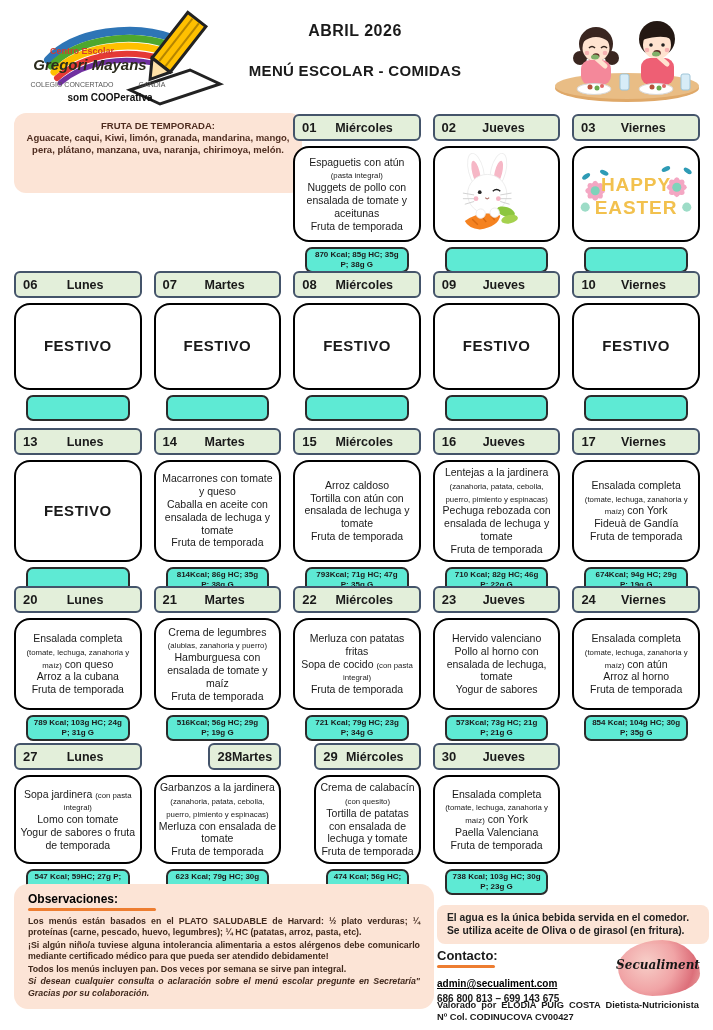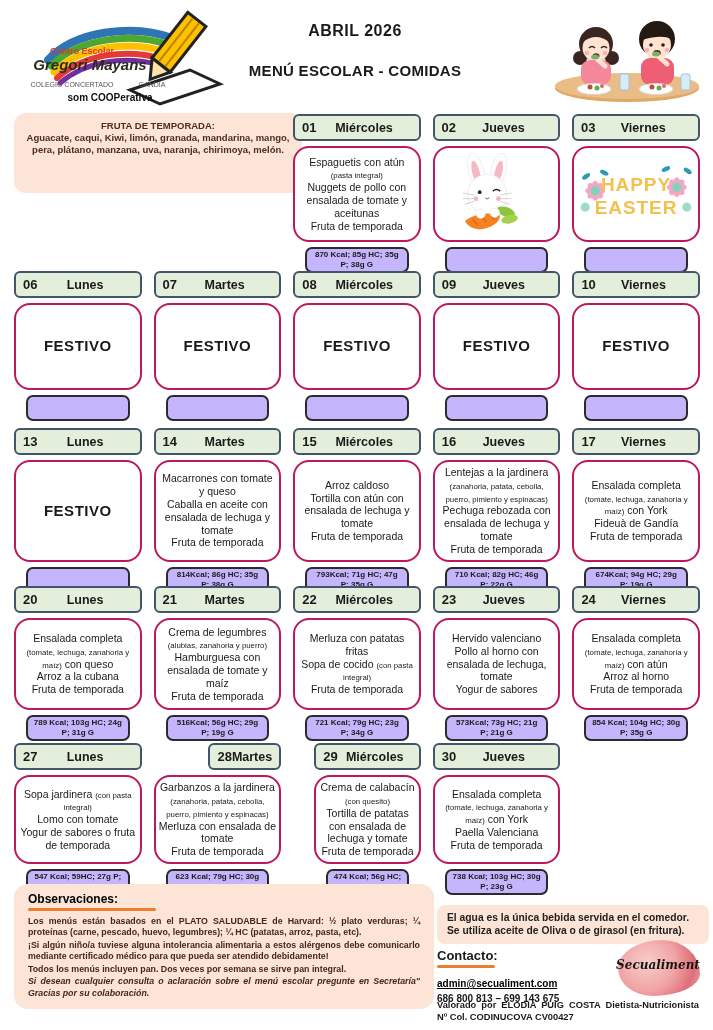--- a/index.html
+++ b/index.html
@@ -26,26 +26,26 @@
   .r1{top:114px;height:150px}
   .r2{top:271px;height:150px}
   .r3{top:428px;height:158px}
   .r4{top:586px;height:155px}
   .r5{top:743px;height:152px}
   .day{display:flex;flex-direction:column;height:100%;}
   .day-header{height:23px;background:#e3efda;border:2px solid #44546a;border-radius:6px;
               display:flex;align-items:center;padding:0 7px;margin-bottom:5px;flex:none;}
   .day-header .num{font-size:13px;font-weight:bold;}
   .day-header .wd{flex:1;text-align:center;font-size:12.5px;font-weight:bold;}
-  .day-card{flex:1;background:#fff;border:2px solid #be185d;border-radius:16px;
+  .day-card{flex:1;background:#fff;border:2px solid #000000;border-radius:16px;
             padding:4px 3px;text-align:center;font-size:10.5px;line-height:1.22;
             display:flex;flex-direction:column;justify-content:center;overflow:hidden;}
   .day-card .sm{font-size:7.8px;}
   .day-card.festivo{font-size:15px;font-weight:bold;letter-spacing:.5px;}
-  .kcal{margin:5px 12px 0 12px;min-height:20px;background:#c4b5fd;border:2px solid #2b2b2b;
+  .kcal{margin:5px 12px 0 12px;min-height:20px;background:#5eead4;border:2px solid #2b2b2b;
         border-radius:7px;display:flex;align-items:center;justify-content:center;
         font-size:8px;font-weight:bold;text-align:center;line-height:1.25;padding:1px 5px;flex:none;}
 
   
   .notes{position:absolute;left:14px;top:884px;width:392px;min-height:100px;
          background:#fce4d6;border-radius:14px;padding:8px 14px 9px 14px;}
   .notes .nt{font-size:12px;font-weight:bold;color:#000;}
   .bar{height:3px;background:#ed7d31;border-radius:2px;margin:2px 0 5px 0;}
   .notes .bar{width:128px;}
   .notes p{margin:0 0 1px 0;font-size:8.8px;font-weight:bold;color:#40291d;

